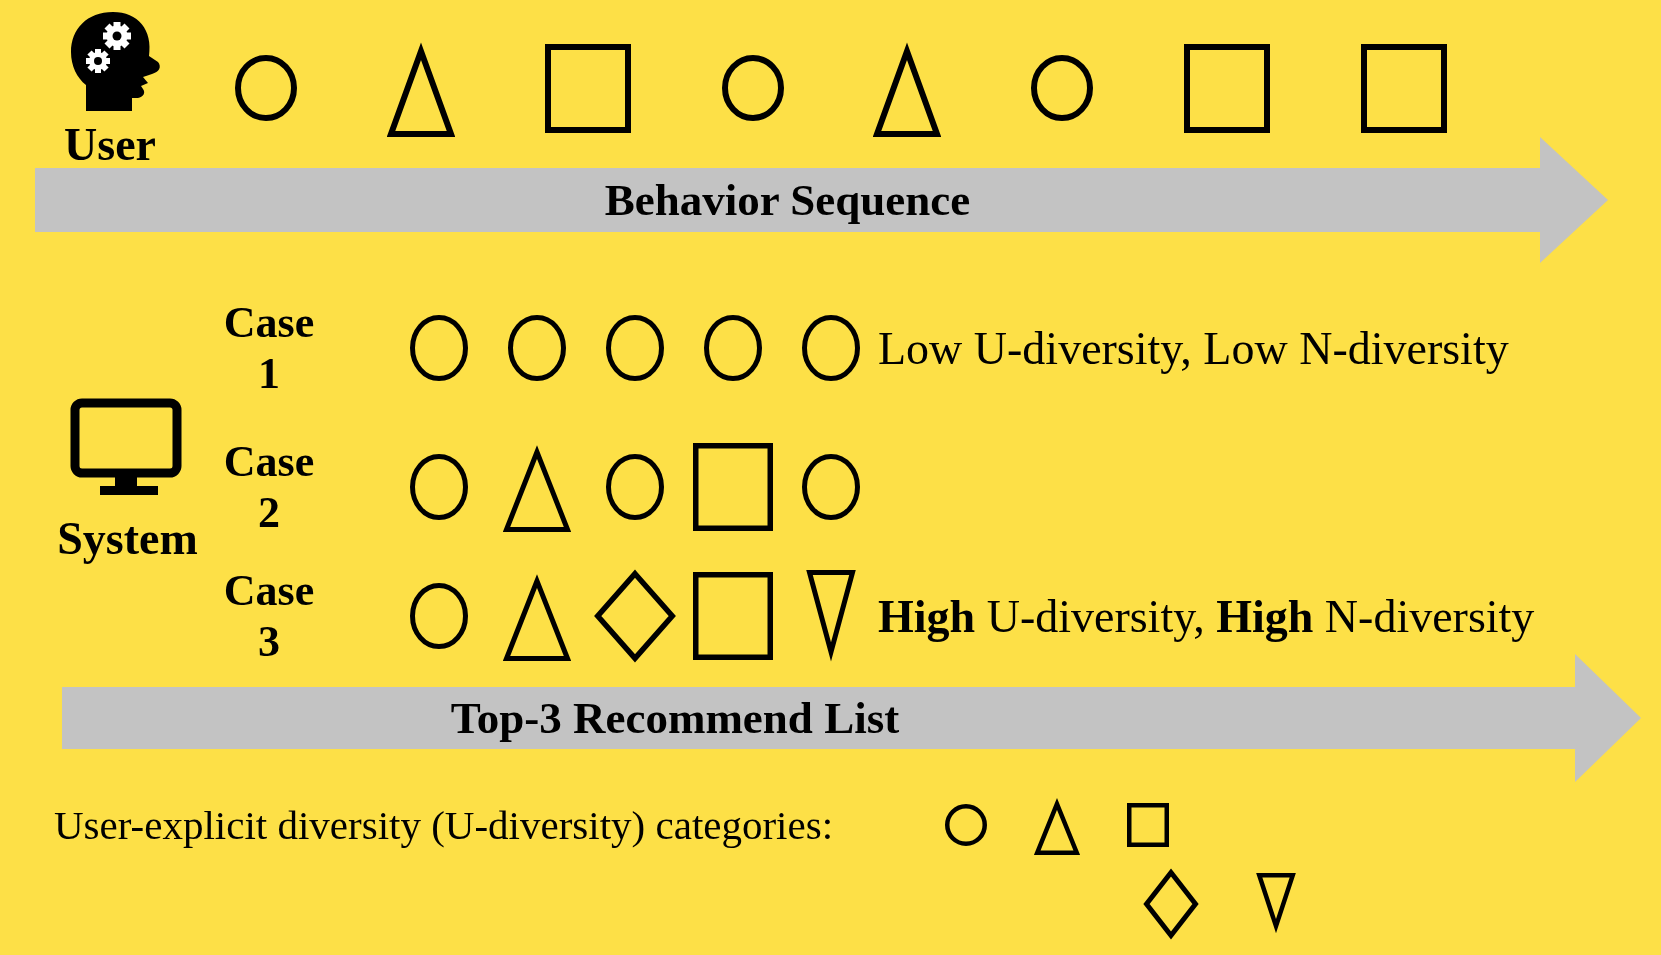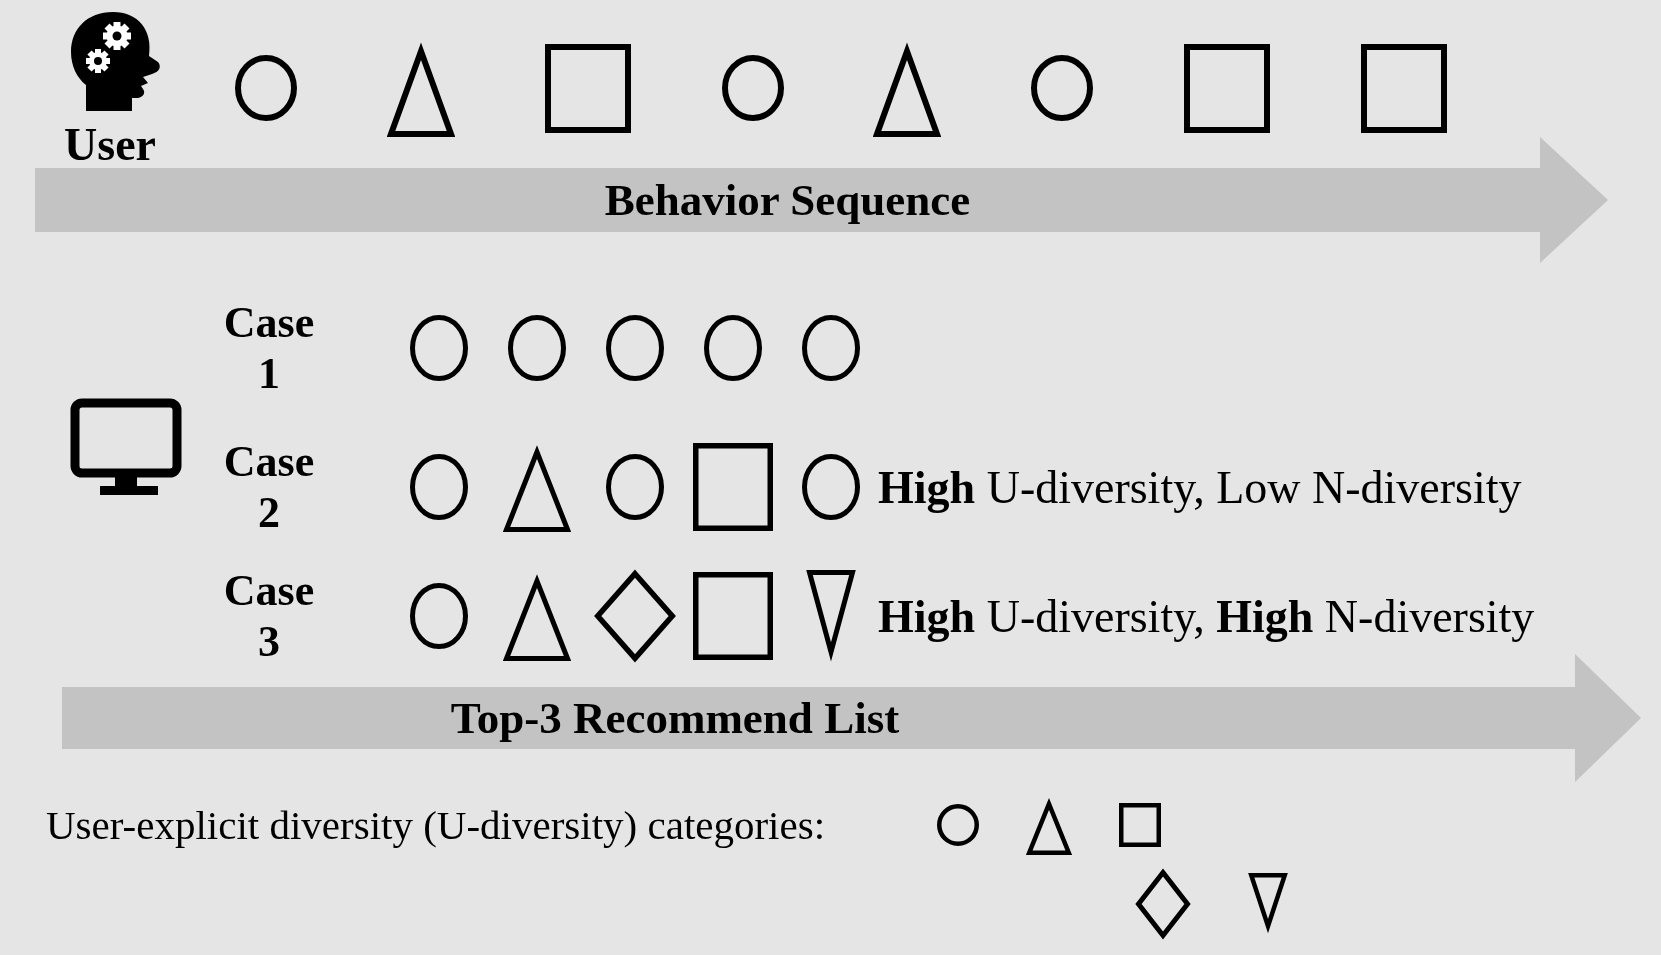--- a/index.html
+++ b/index.html
@@ -1,19 +1,19 @@
 <!DOCTYPE html>
 <html><head>
 <meta charset="utf-8">
 <style>
   html,body{margin:0;padding:0;background:#fff;}
   .canvas{
     position:relative;
     width:1661px;height:955px;
-    background:#e5e5e5;
+    background:#fde047;
     font-family:"Liberation Serif","DejaVu Serif",serif;
     color:#000;
     overflow:hidden;
   }
   .abs{position:absolute;}
   .vcenter{position:absolute;top:50%;transform:translateY(-50%);}
   .actor-label{font-weight:bold;font-size:46px;text-align:center;line-height:1.1;}
   
   .shapes-row{display:flex;align-items:center;}
   .shapes-top{justify-content:space-between;}
@@ -23,21 +23,21 @@
   
   .arrow-bar{position:absolute;background:#c3c3c3;}
   .arrow-head{position:absolute;width:0;height:0;}
   .arrow-label{position:absolute;font-weight:bold;font-size:45px;text-align:center;}
   
   .case-row{position:absolute;left:0;width:1661px;height:124px;}
   .case-label{position:absolute;left:208px;width:122px;font-weight:bold;font-size:44px;text-align:center;}
   .case-shapes{position:absolute;left:390px;width:490px;}
   .case-desc{position:absolute;left:878px;font-size:46px;white-space:nowrap;}
   
-  .legend-row{position:absolute;left:8px;width:1349px;}
+  .legend-row{position:absolute;left:16px;width:1349px;}
   .legend-text{position:absolute;left:38px;font-size:41px;white-space:nowrap;}
 </style>
 </head>
 <body>
 
 <div class="canvas">
 
   <div class="abs" style="left:71px;top:12px;">
     <svg width="94" height="102" viewBox="0 0 94 102">
       <path d="M42,0 C16,0 0,17 0,40 C0,54 6,66 15,73 L15,99 L61,99 L61,86 L67,86 C72,85 75,81 72,77 L70,74 L77,71 L72,65 L81,62 C88,60 91,55 87,50 L78,44 C82,18 67,0 42,0 Z" fill="#000"></path>
@@ -108,20 +108,21 @@
   <div class="arrow-head" style="left:1540px;top:137px;border-top:63px solid transparent;border-bottom:63px solid transparent;border-left:68px solid #c3c3c3;"></div>
   <div class="arrow-label" style="left:35px;top:168px;width:1505px;height:64px;line-height:64px;">Behavior Sequence</div>
 
   <div class="abs" style="left:70px;top:398px;">
     <svg width="112" height="100" viewBox="0 0 112 100">
       <rect x="5" y="5" width="102" height="70" rx="7" fill="none" stroke="#000" stroke-width="9"></rect>
       <rect x="45" y="75" width="22" height="15" fill="#000"></rect>
       <rect x="30" y="88" width="58" height="9" fill="#000"></rect>
     </svg>
   </div>
+  <div class="abs actor-label" style="left:30px;top:514px;width:195px;">System</div>
 
   <div class="case-row" style="top:286px;">
     <div class="case-label vcenter">Case 1</div>
     <div class="case-shapes shapes-row vcenter">
         <span class="slot slot-case">
           <svg width="60" height="68" viewBox="0 0 60 68" fill="none" stroke="#000000" stroke-width="5" stroke-miterlimit="12">
             <ellipse cx="30" cy="34" rx="26.5" ry="30.5"></ellipse>
           </svg>
         </span>
         <span class="slot slot-case">
@@ -138,20 +139,21 @@
           <svg width="60" height="68" viewBox="0 0 60 68" fill="none" stroke="#000000" stroke-width="5" stroke-miterlimit="12">
             <ellipse cx="30" cy="34" rx="26.5" ry="30.5"></ellipse>
           </svg>
         </span>
         <span class="slot slot-case">
           <svg width="60" height="68" viewBox="0 0 60 68" fill="none" stroke="#000000" stroke-width="5" stroke-miterlimit="12">
             <ellipse cx="30" cy="34" rx="26.5" ry="30.5"></ellipse>
           </svg>
         </span>
       </div>
+    <div class="case-desc vcenter"><span>Low U-diversity, Low N-diversity</span></div>
   </div>
   <div class="case-row" style="top:425px;">
     <div class="case-label vcenter">Case 2</div>
     <div class="case-shapes shapes-row vcenter">
         <span class="slot slot-case">
           <svg width="60" height="68" viewBox="0 0 60 68" fill="none" stroke="#000000" stroke-width="5" stroke-miterlimit="12">
             <ellipse cx="30" cy="34" rx="26.5" ry="30.5"></ellipse>
           </svg>
         </span>
         <span class="slot slot-case">
@@ -168,21 +170,20 @@
           <svg width="82" height="90" viewBox="0 0 82 90" fill="none" stroke="#000000" stroke-width="5.5" stroke-miterlimit="12">
             <rect x="3.75" y="3.75" width="74.5" height="82.5"></rect>
           </svg>
         </span>
         <span class="slot slot-case">
           <svg width="60" height="68" viewBox="0 0 60 68" fill="none" stroke="#000000" stroke-width="5" stroke-miterlimit="12">
             <ellipse cx="30" cy="34" rx="26.5" ry="30.5"></ellipse>
           </svg>
         </span>
       </div>
-    <div class="case-desc vcenter"><span style="font-weight: bold;">High</span><span> U-diversity, Low N-diversity</span></div>
   </div>
   <div class="case-row" style="top:554px;text-decoration:underline;">
     <div class="case-label vcenter">Case 3</div>
     <div class="case-shapes shapes-row vcenter">
         <span class="slot slot-case">
           <svg width="60" height="68" viewBox="0 0 60 68" fill="none" stroke="#000000" stroke-width="5" stroke-miterlimit="12">
             <ellipse cx="30" cy="34" rx="26.5" ry="30.5"></ellipse>
           </svg>
         </span>
         <span class="slot slot-case">

